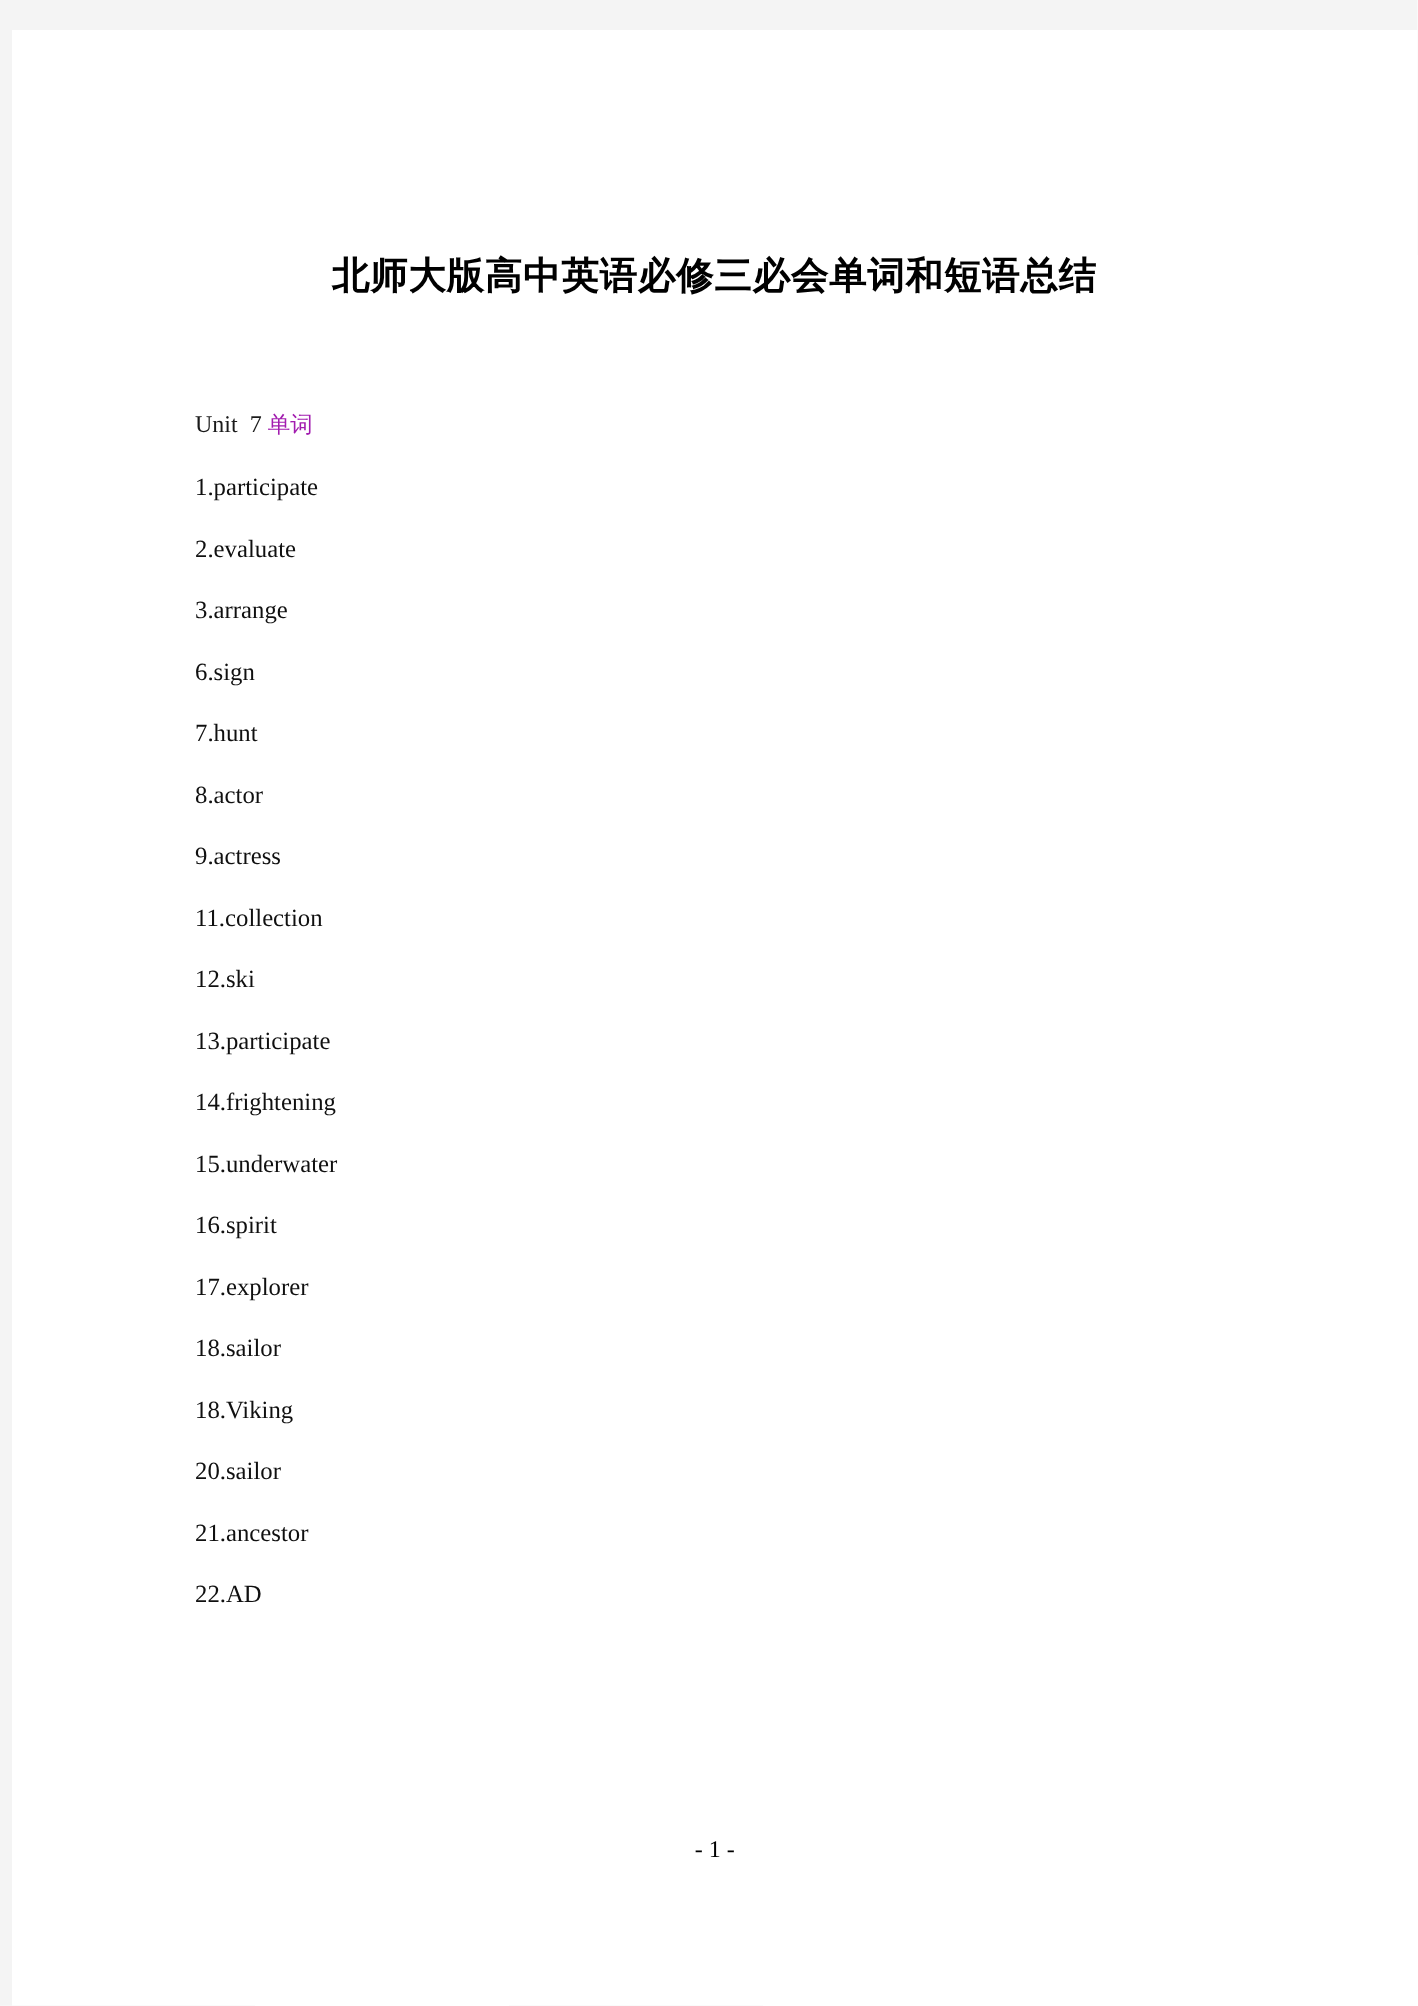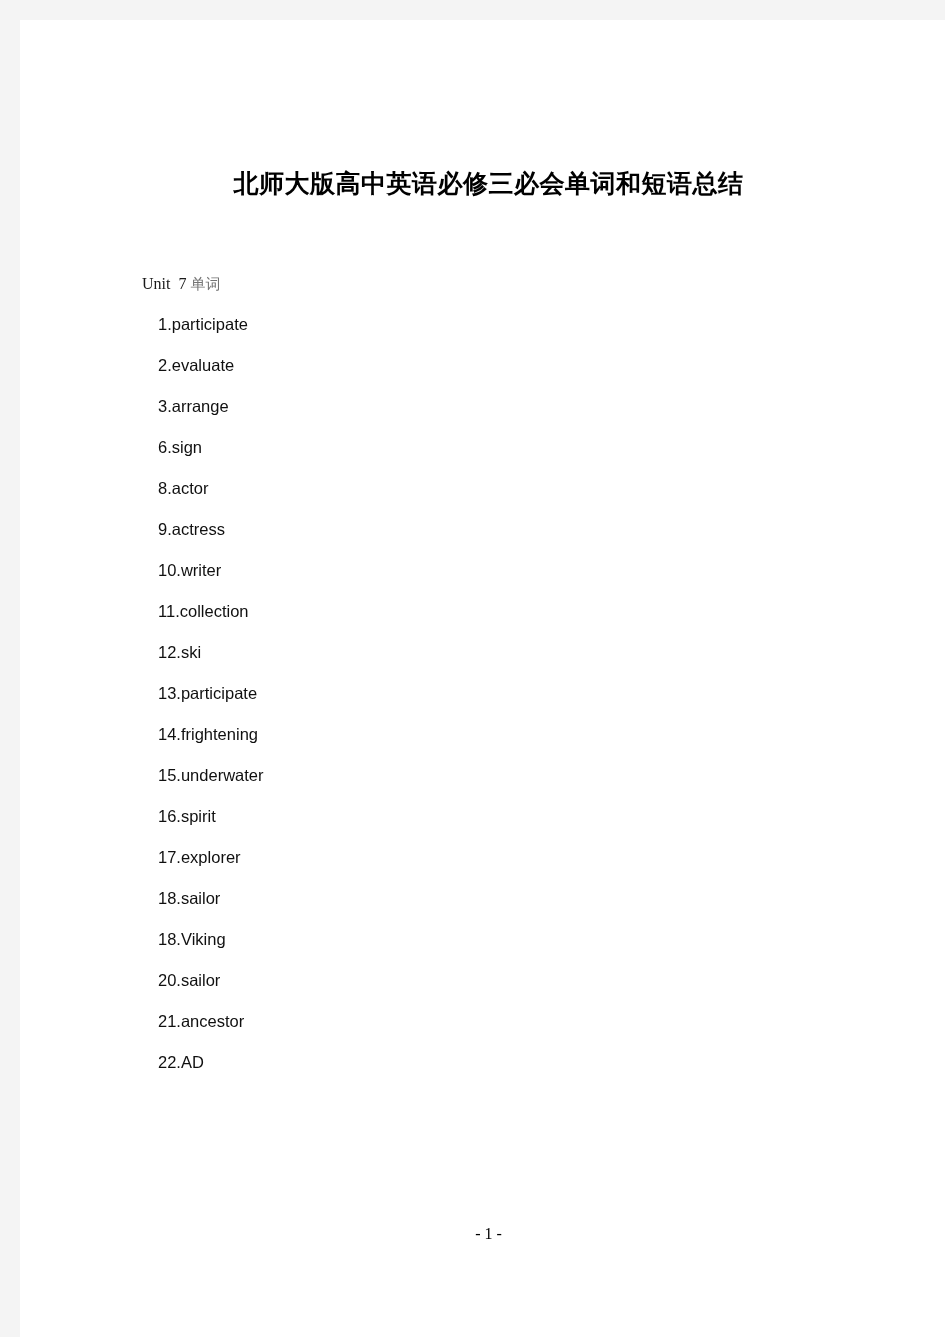--- a/index.html
+++ b/index.html
@@ -10,21 +10,21 @@
     width: 945px;
     height: 1337px;
     background: #f4f4f4;
     font-family: "Liberation Serif", "DejaVu Serif", serif;
     overflow: hidden;
   }
 
   
   .page-surround {
     position: absolute;
-    left: 12px;
+    left: 0;
     top: 0;
     width: 747px;
     height: 1337px;
     background: #f4f4f4;
   }
 
   .page-sheet {
     position: absolute;
     left: 8px;
     top: 20px;
@@ -67,37 +67,36 @@
     font-size: 16px;
     color: #1a1a1a;
     line-height: 41px;
     height: 41px;
     white-space: pre;
   }
 
   .section-heading .cjk {
     font-family: "DejaVu Sans", "Liberation Sans", sans-serif;
     font-size: 15px;
-    color: #737373;
+    color: #a21caf;
   }
 
   .word-list {
     list-style: none;
     margin: 0;
     padding: 0;
   }
 
   .word-item {
-    font-family: Liberation Sans, sans-serif;
+    font-family: Liberation Serif, serif;
     font-size: 16.5px;
     color: #101010;
     line-height: 41px;
     height: 41px;
     white-space: pre;
-    margin-left: 16px;
   }
 
   
   .page-footer {
     position: absolute;
     left: 0;
     top: 1205px;
     width: 100%;
     text-align: center;
     font-family: "Liberation Serif", "DejaVu Serif", serif;
@@ -116,23 +115,23 @@
 
       <div class="content-block">
 
         <div class="section-heading"><span>Unit</span><span>&nbsp; </span><span>7</span><span> </span><span class="cjk">单词</span></div>
 
         <ol class="word-list">
           <li class="word-item"><span>1.</span><span>participate</span></li>
           <li class="word-item"><span>2.</span><span>evaluate</span></li>
           <li class="word-item"><span>3.</span><span>arrange</span></li>
           <li class="word-item"><span>6.</span><span>sign</span></li>
+          <li class="word-item"><span>7.</span><span>hunt</span></li>
           <li class="word-item"><span>8.</span><span>actor</span></li>
           <li class="word-item"><span>9.</span><span>actress</span></li>
-          <li class="word-item"><span>10.</span><span>writer</span></li>
           <li class="word-item"><span>11.</span><span>collection</span></li>
           <li class="word-item"><span>12.</span><span>ski</span></li>
           <li class="word-item"><span>13.</span><span>participate</span></li>
           <li class="word-item"><span>14.</span><span>frightening</span></li>
           <li class="word-item"><span>15.</span><span>underwater</span></li>
           <li class="word-item"><span>16.</span><span>spirit</span></li>
           <li class="word-item"><span>17.</span><span>explorer</span></li>
           <li class="word-item"><span>18.</span><span>sailor</span></li>
           <li class="word-item"><span>18.</span><span>Viking</span></li>
           <li class="word-item"><span>20.</span><span>sailor</span></li>

